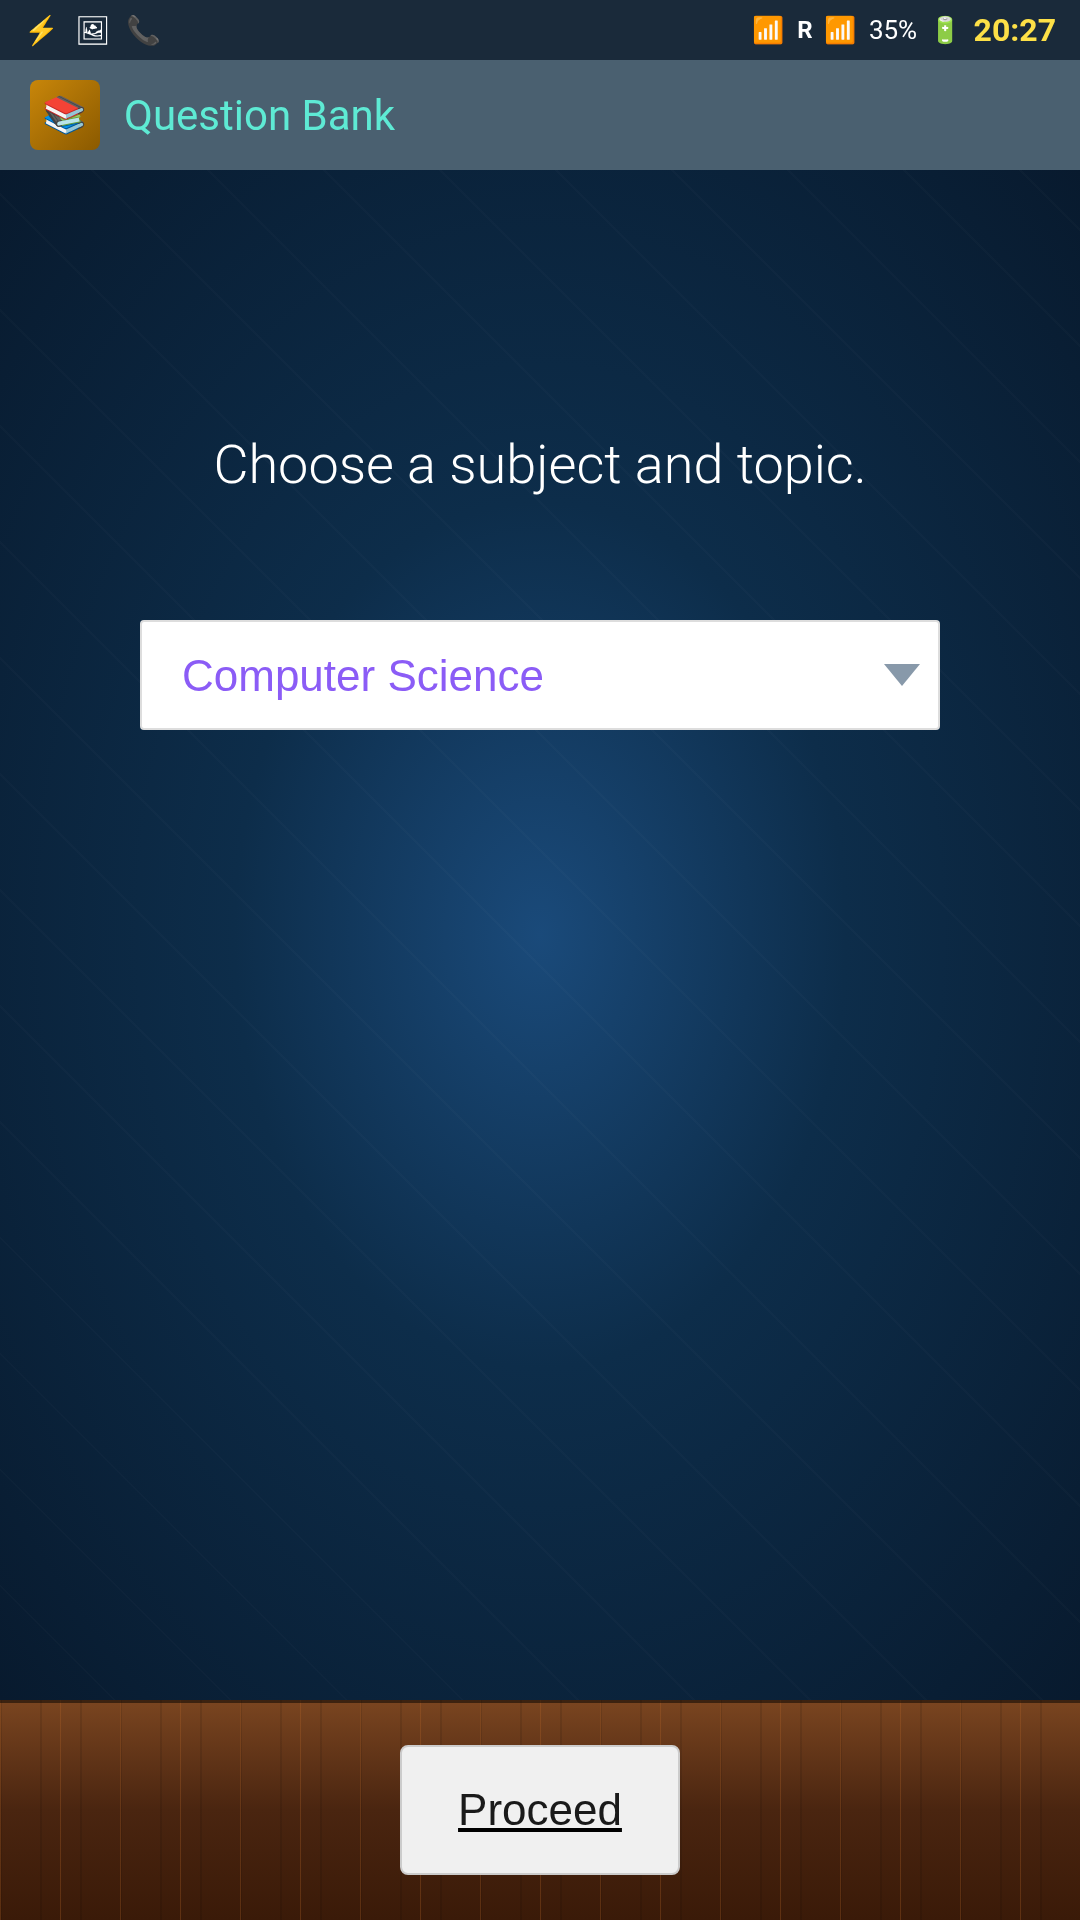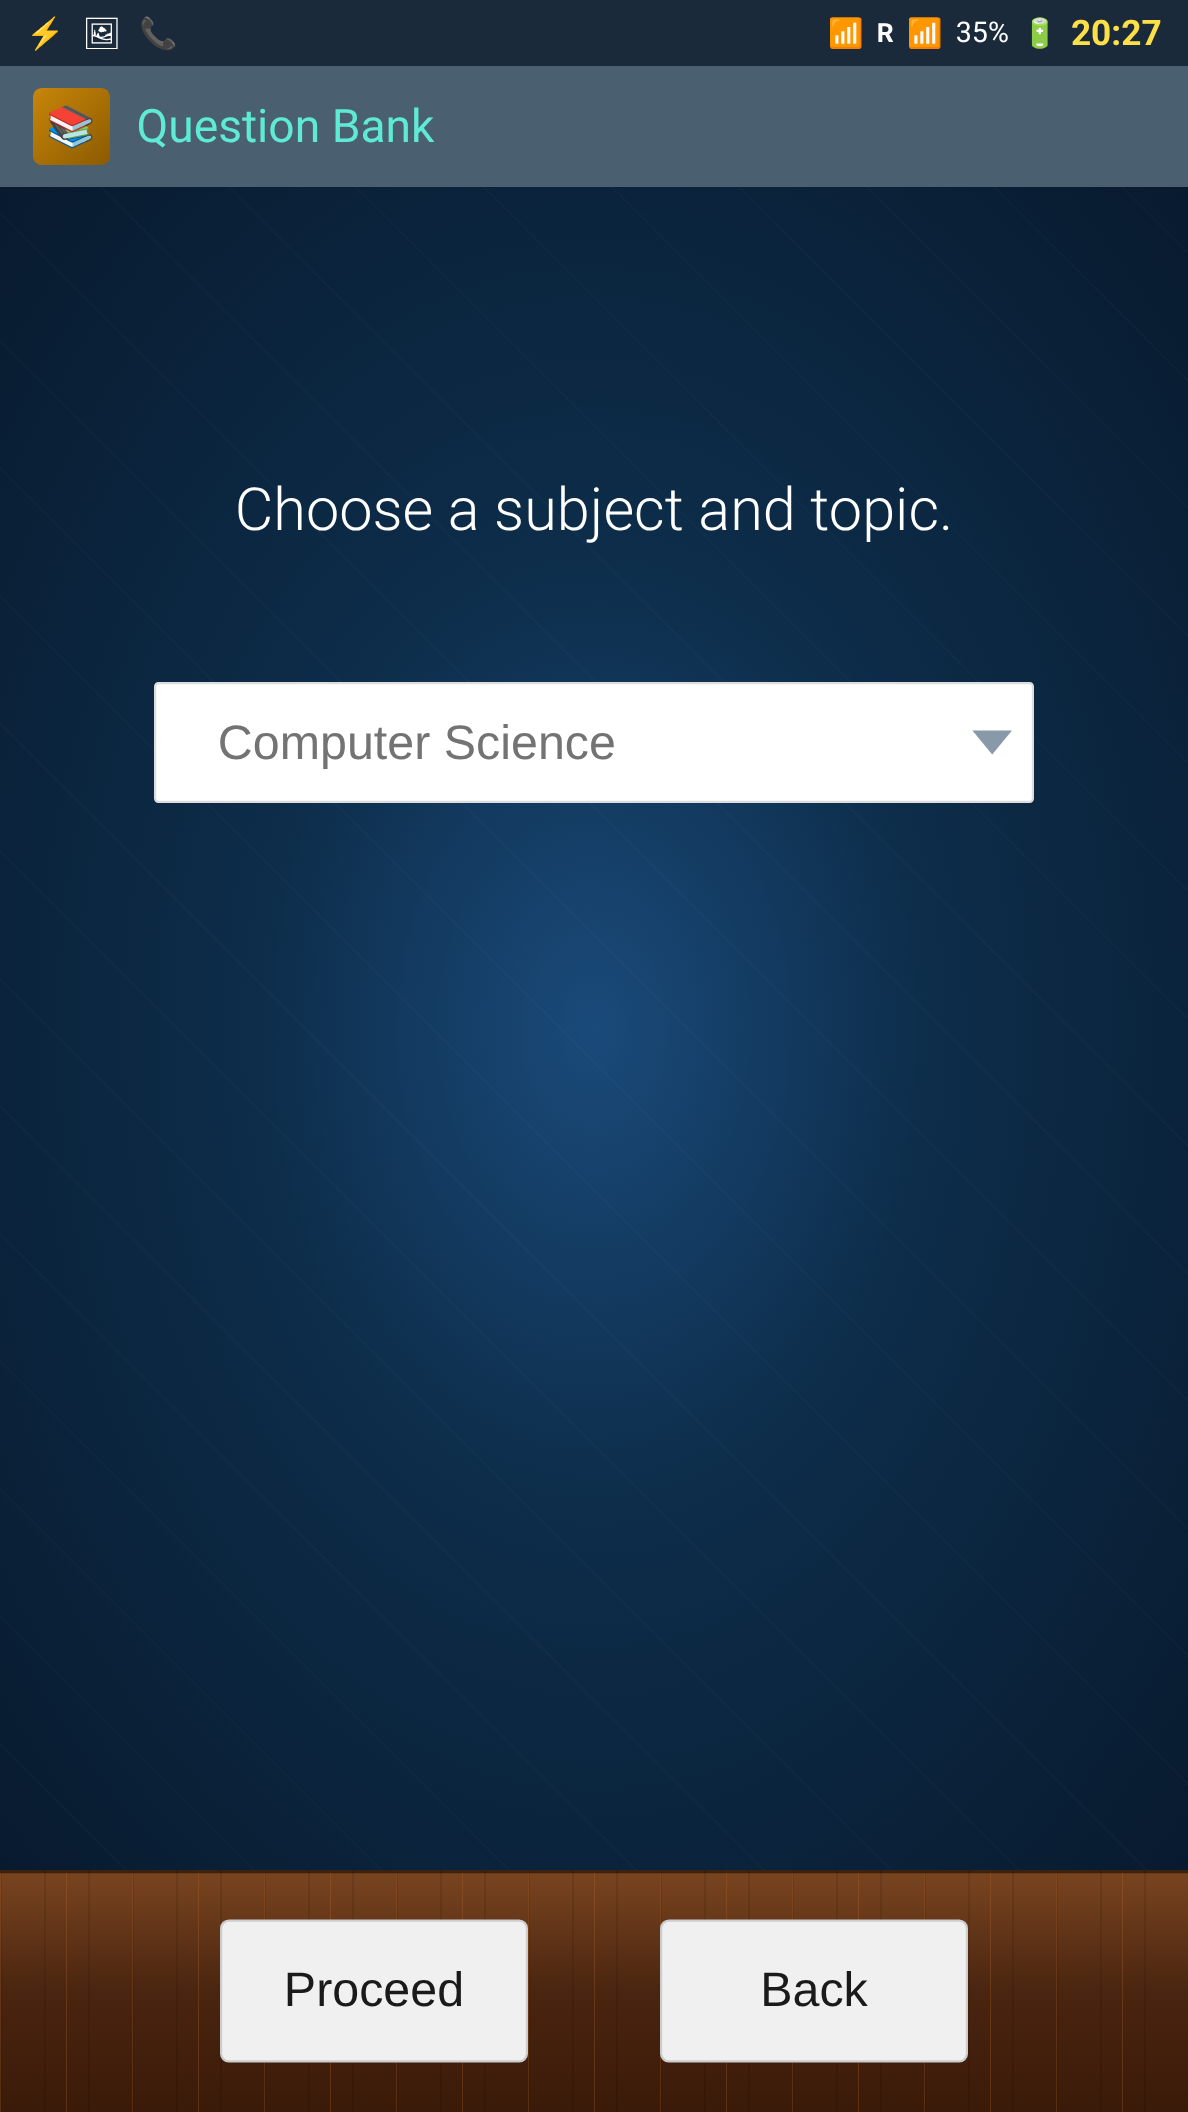--- a/index.html
+++ b/index.html
@@ -129,23 +129,23 @@
       flex-direction: column;
       gap: 40px;
     }
 
     .dropdown-select {
       width: 100%;
       height: 110px;
       background-color: white;
       border: 2px solid #ddd;
       border-radius: 4px;
-      padding: 0 60px 0 56px;
+      padding: 0 60px 0 40px;
       font-size: 44px;
-      color: #737373;
+      color: #8b5cf6;
       appearance: none;
       -webkit-appearance: none;
       cursor: pointer;
       position: relative;
     }
 
     .dropdown-wrapper {
       position: relative;
       width: 100%;
     }
@@ -178,20 +178,21 @@
           transparent 40px
         ),
         linear-gradient(180deg, #7a4520 0%, #4a2510 50%, #3a1a08 100%);
       display: flex;
       align-items: center;
       justify-content: center;
       gap: 120px;
       flex-shrink: 0;
       position: relative;
       overflow: hidden;
+      text-decoration: underline;
     }
 
     .bottom-bar::before {
       content: '';
       position: absolute;
       top: 0; left: 0; right: 0; bottom: 0;
       background: repeating-linear-gradient(
         90deg,
         rgba(180,100,40,0.3) 0px,
         rgba(180,100,40,0.3) 1px,
@@ -264,14 +265,13 @@
         <option>Physics</option>
         <option>Chemistry</option>
       </select>
     </div>
 
   </div>
 </div>
 
 <div class="bottom-bar">
   <button class="nav-button">Proceed</button>
-  <button class="nav-button">Back</button>
 </div>
 
 </body></html>

